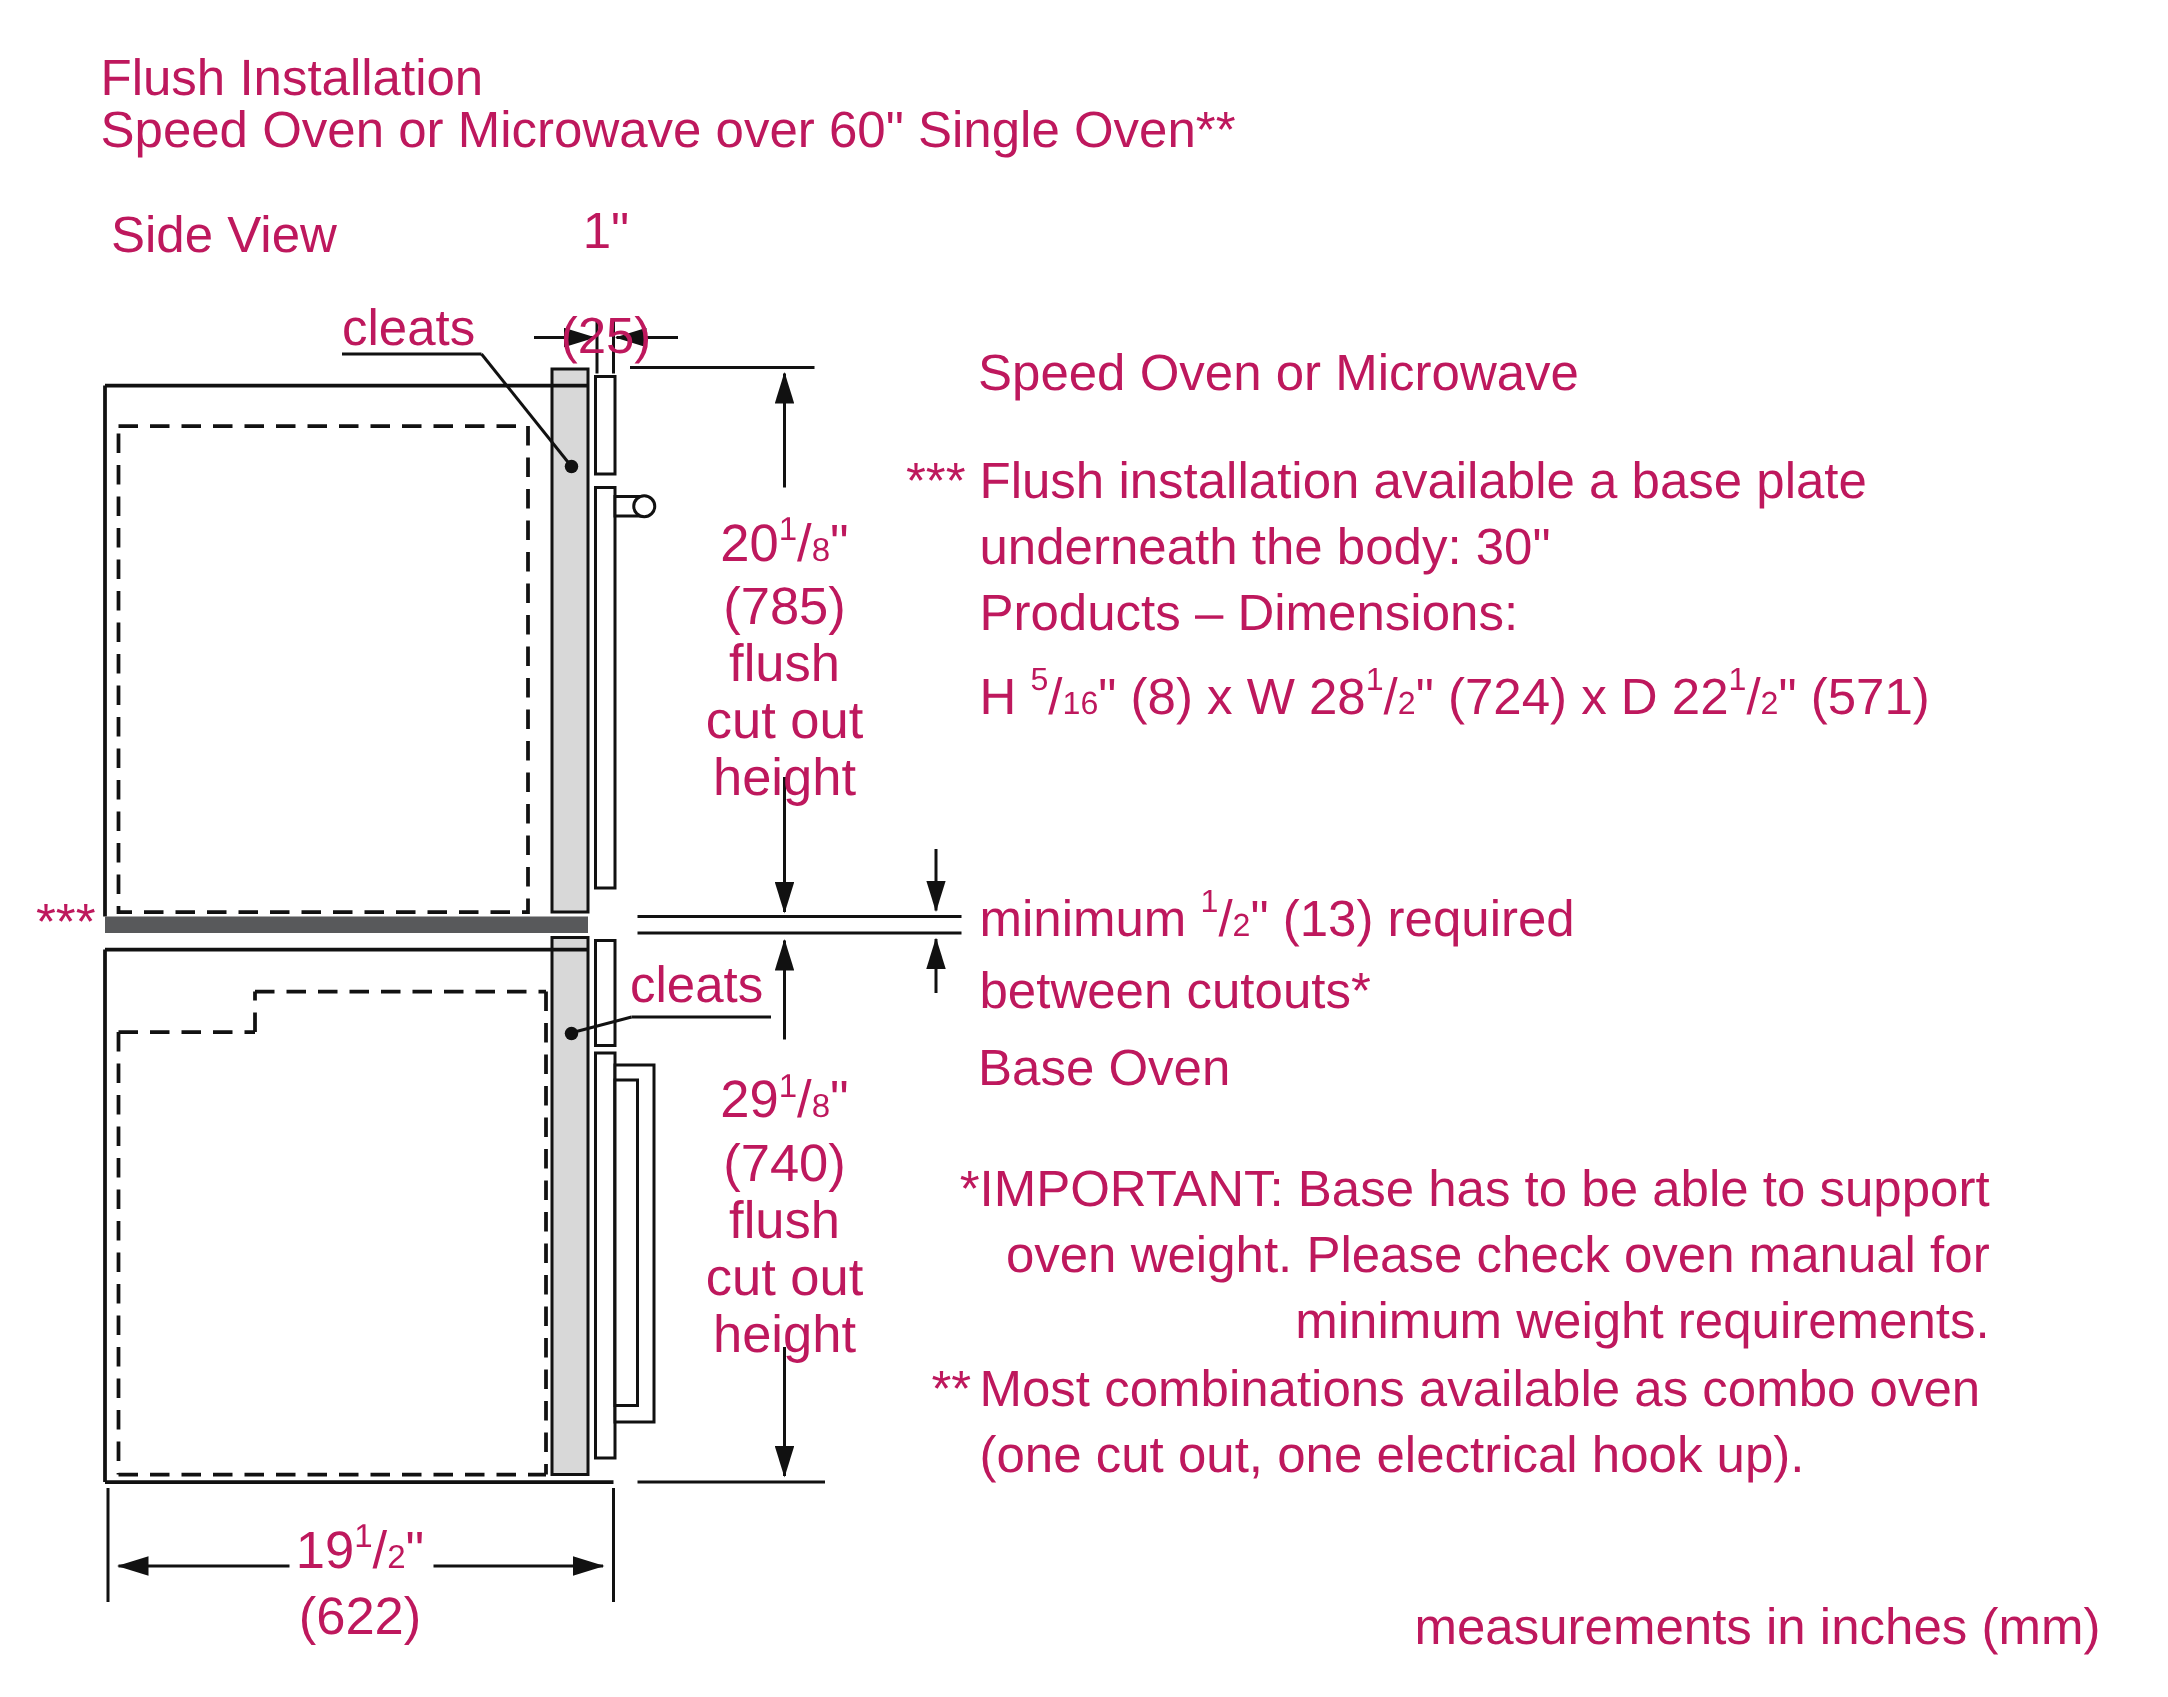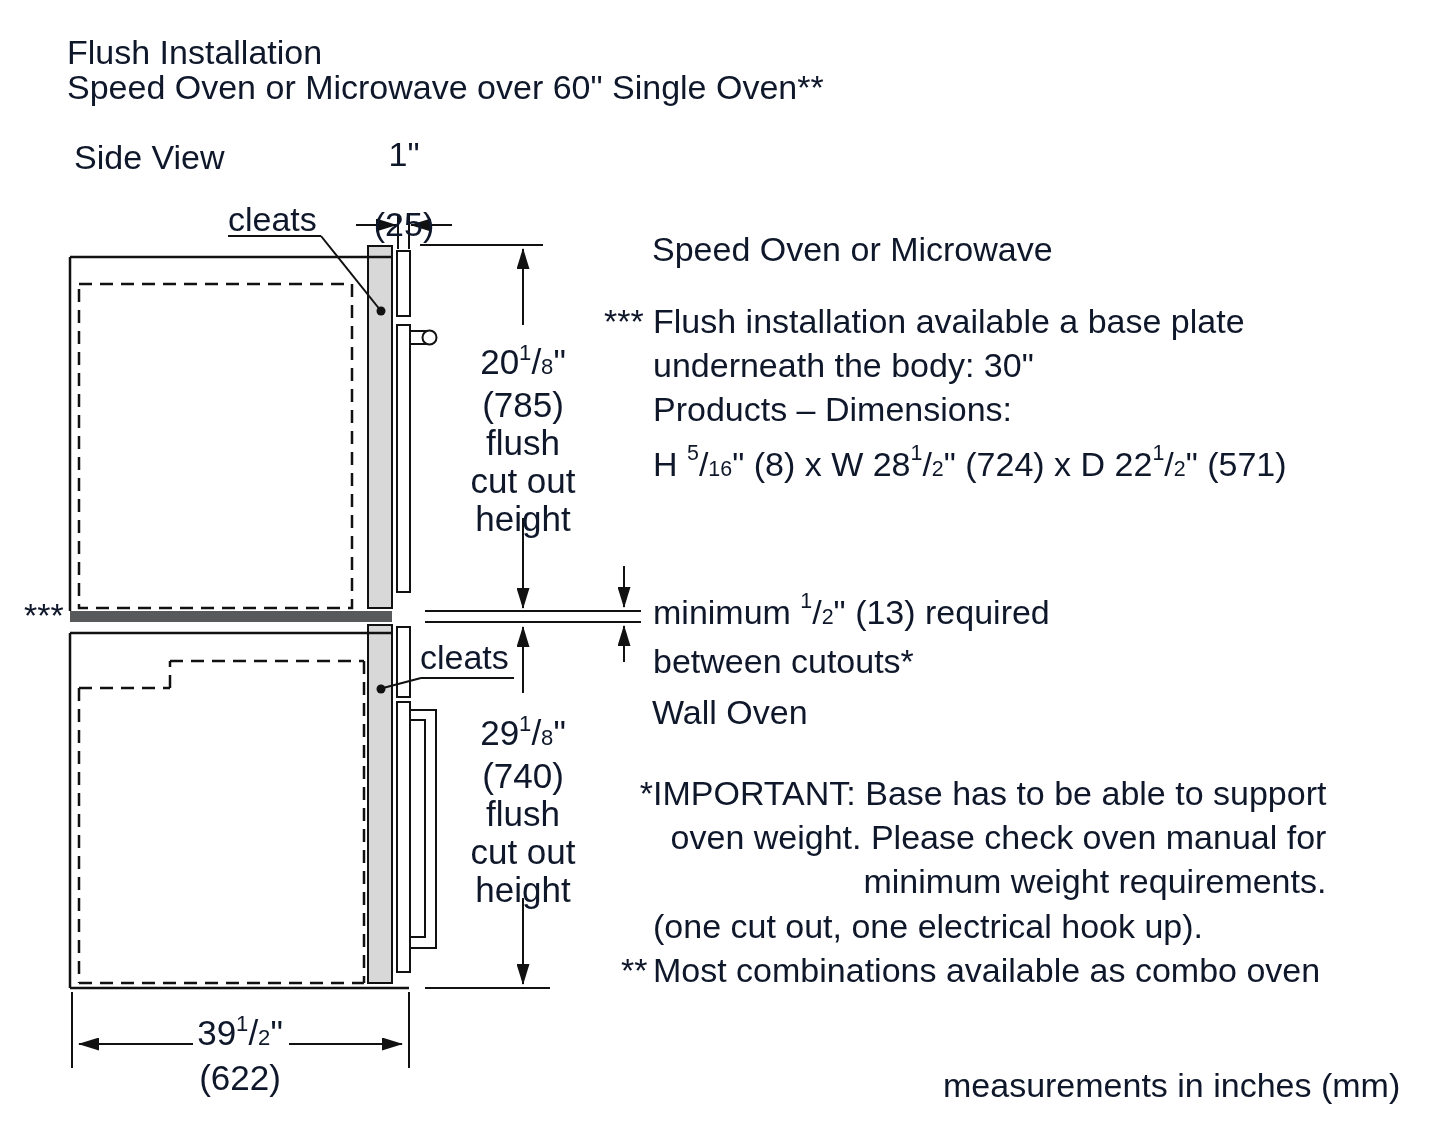--- a/index.html
+++ b/index.html
@@ -1,18 +1,18 @@
 <!DOCTYPE html>
 <html style="--cleat-fill: #d8d8d8; --dark-bar: #58595b;"><head>
 <meta charset="utf-8">
 <style>
   html,body{margin:0;padding:0;background:#ffffff;}
   .canvas{
     position:relative;width:1445px;height:1131px;background:#fff;overflow:hidden;
-    font-family:"Liberation Sans","DejaVu Sans",sans-serif;color:#0f172a;
+    font-family:"Liberation Sans","DejaVu Sans",sans-serif;color:#be185d;
   }
   .canvas svg{position:absolute;left:0;top:0;}
   .t{position:absolute;font-size:34px;line-height:36px;white-space:nowrap;}
   .tblock{position:absolute;font-size:34px;line-height:44px;white-space:nowrap;}
   .dimblock{position:absolute;font-size:35px;line-height:38px;text-align:center;white-space:nowrap;}
   .dimblock.wide{line-height:40px;}
   .sup{font-size:63%;vertical-align:36%;}
   .den{font-size:63%;}
   .hang{display:inline-block;}
   .ln{display:block;}
@@ -138,46 +138,46 @@
 
   <div class="dimblock" style="left:433px;top:705px;width:180px;">
     <span class="ln"><span>29</span><span class="sup">1</span><span>/</span><span class="den">8</span><span>"</span></span>
     <span class="ln">(740)</span>
     <span class="ln">flush</span>
     <span class="ln">cut out</span>
     <span class="ln">height</span>
   </div>
 
   <div class="dimblock wide" style="left:140px;top:1004px;width:200px;">
-    <span class="ln"><span>39</span><span class="sup">1</span><span>/</span><span class="den">2</span><span>"</span></span>
+    <span class="ln"><span>19</span><span class="sup">1</span><span>/</span><span class="den">2</span><span>"</span></span>
     <span class="ln">(622)</span>
   </div>
 
   <div class="t" style="left:652px;top:231px;">Speed Oven or Microwave</div>
 
   <div class="tblock" style="left:653px;top:299px;">
     <span class="ln"><span class="hang" style="width:49px;margin-left:-49px;">***</span><span>Flush installation available a base plate</span></span>
     <span class="ln">underneath the body: 30"</span>
     <span class="ln">Products – Dimensions:</span>
     <span class="ln"><span>H </span><span class="sup">5</span><span>/</span><span class="den">16</span><span>" (8) x W 28</span><span class="sup">1</span><span>/</span><span class="den">2</span><span>" (724) x D 22</span><span class="sup">1</span><span>/</span><span class="den">2</span><span>" (571)</span></span>
   </div>
 
   <div class="tblock" style="left:653px;top:579px;">
     <span class="ln"><span>minimum </span><span class="sup">1</span><span>/</span><span class="den">2</span><span>" (13) required</span></span>
     <span class="ln">between cutouts*</span>
   </div>
 
-  <div class="t" style="left:652px;top:694px;">Wall Oven</div>
+  <div class="t" style="left:652px;top:694px;">Base Oven</div>
 
   <div class="tblock" style="left:653px;top:771px;text-align:right;">
     <span class="ln"><span class="hang" style="width:16px;margin-left:-16px;">*</span><span>IMPORTANT: Base has to be able to support</span></span>
     <span class="ln">oven weight. Please check oven manual for</span>
     <span class="ln">minimum weight requirements.</span>
   </div>
 
   <div class="tblock" style="left:653px;top:904px;">
+    <span class="ln"><span class="hang" style="width:32px;margin-left:-32px;">**</span><span>Most combinations available as combo oven</span></span>
     <span class="ln">(one cut out, one electrical hook up).</span>
-    <span class="ln"><span class="hang" style="width:32px;margin-left:-32px;">**</span><span>Most combinations available as combo oven</span></span>
   </div>
 
   <div class="t" style="left:943px;top:1067px;">measurements in inches (mm)</div>
 
 </div>
 
 </body></html>

